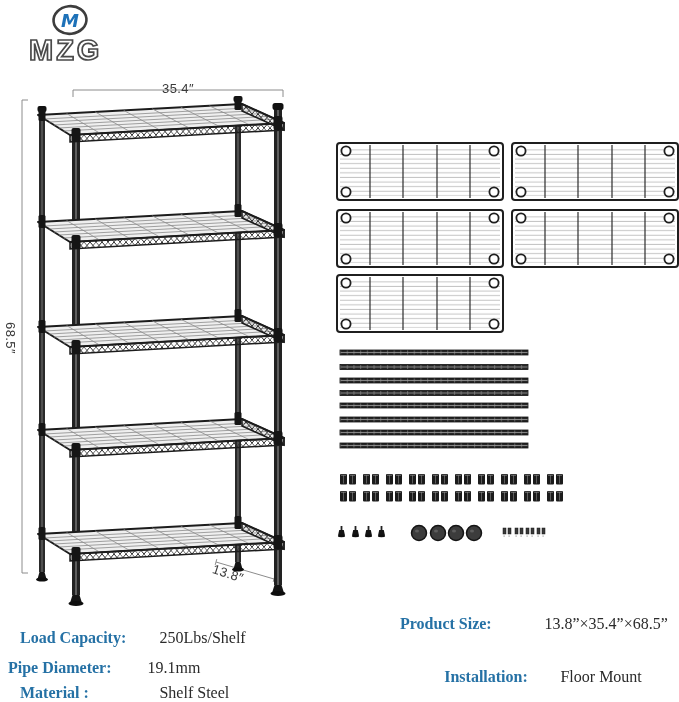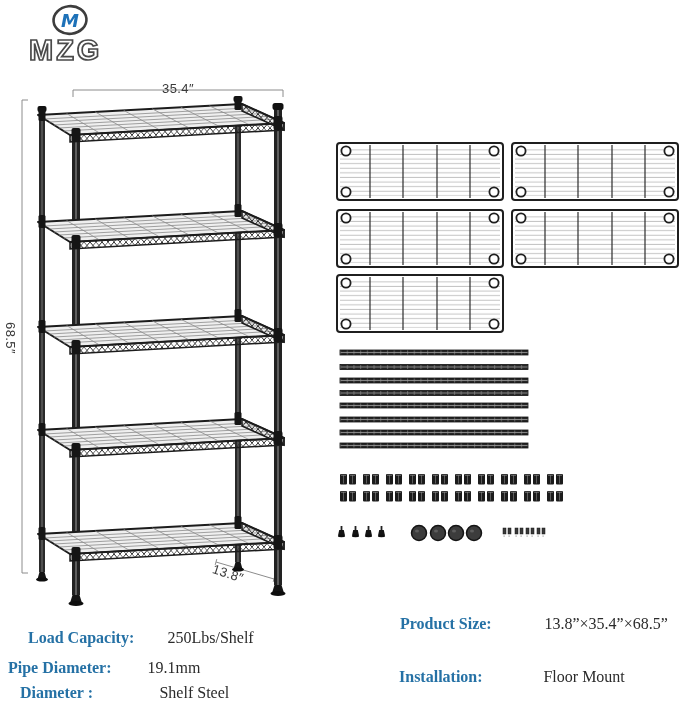--- a/index.html
+++ b/index.html
@@ -231,33 +231,33 @@
     <g>
       <use href="#pconn" x="173" y="398"></use>
       <use href="#pconn" x="185" y="398"></use>
       <use href="#pconn" x="196" y="398"></use>
       <use href="#pconn" x="207" y="398"></use>
     </g>
   </svg>
 </div>
 
 <div>
-  <div class="spec-row col-l" style="left:28px;top:629px;">
+  <div class="spec-row col-l" style="left:20px;top:629px;">
     <span class="spec-label">Load Capacity:</span>
     <span class="spec-value">250Lbs/Shelf</span>
   </div>
   <div class="spec-row col-l" style="left:8px;top:659px;">
     <span class="spec-label">Pipe Diameter:</span>
     <span class="spec-value">19.1mm</span>
   </div>
   <div class="spec-row col-l" style="left:20px;top:684px;">
-    <span class="spec-label">Diameter :</span>
+    <span class="spec-label">Material :</span>
     <span class="spec-value">Shelf Steel</span>
   </div>
   <div class="spec-row col-r" style="left:400px;top:615px;">
     <span class="spec-label">Product Size:</span>
     <span class="spec-value">13.8”×35.4”×68.5”</span>
   </div>
-  <div class="spec-row col-r" style="left:399px;top:668px;">
+  <div class="spec-row col-r" style="left:416px;top:668px;text-align:center;">
     <span class="spec-label">Installation:</span>
     <span class="spec-value">Floor Mount</span>
   </div>
 </div>
 
 </body></html>

